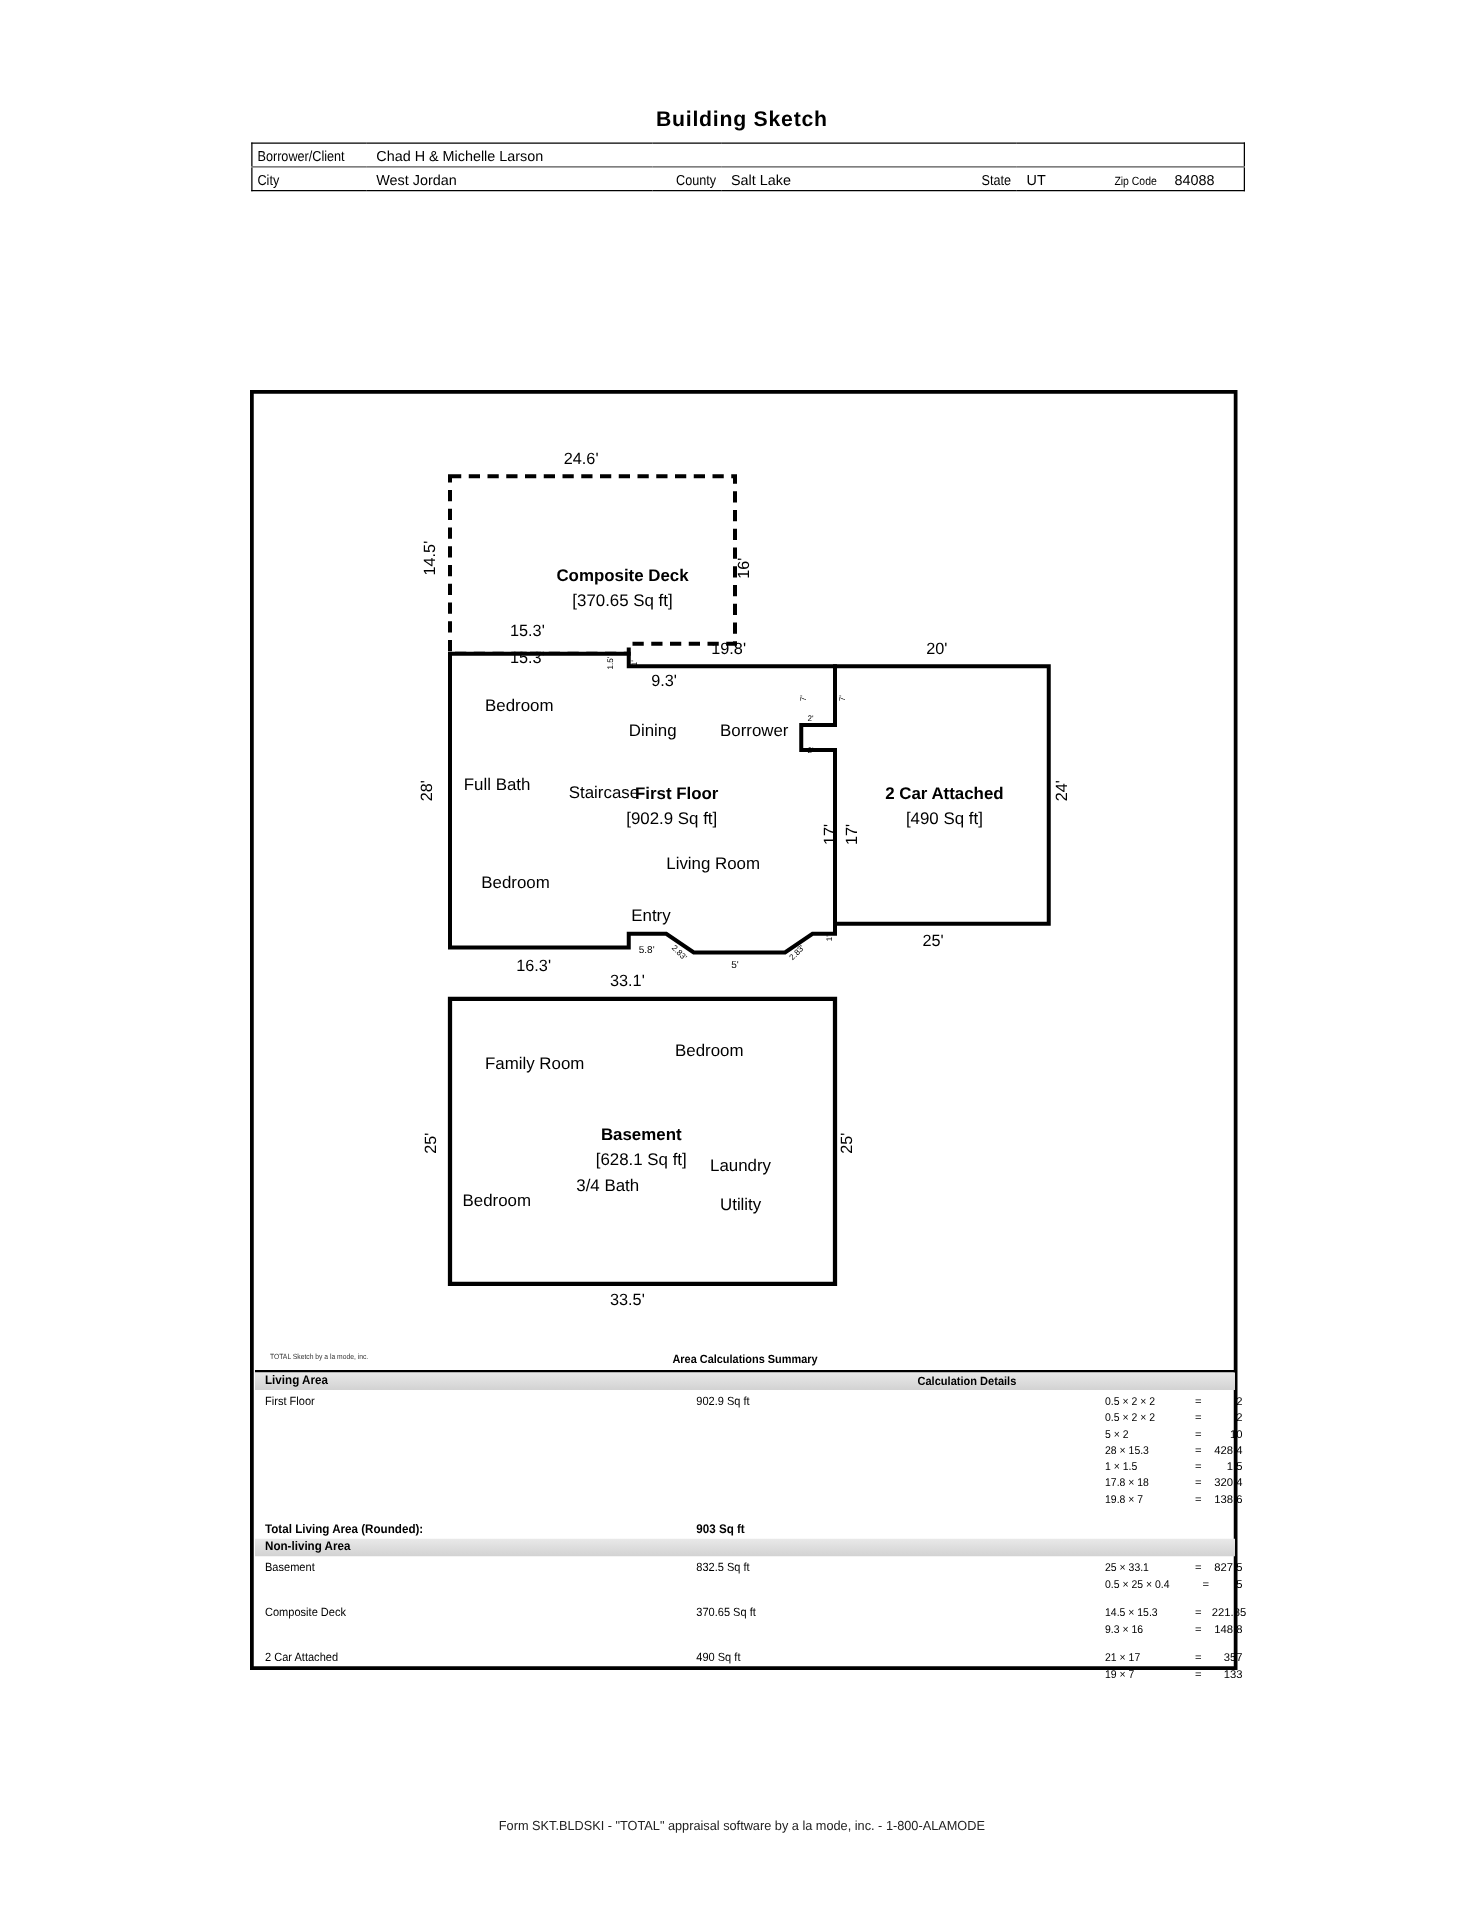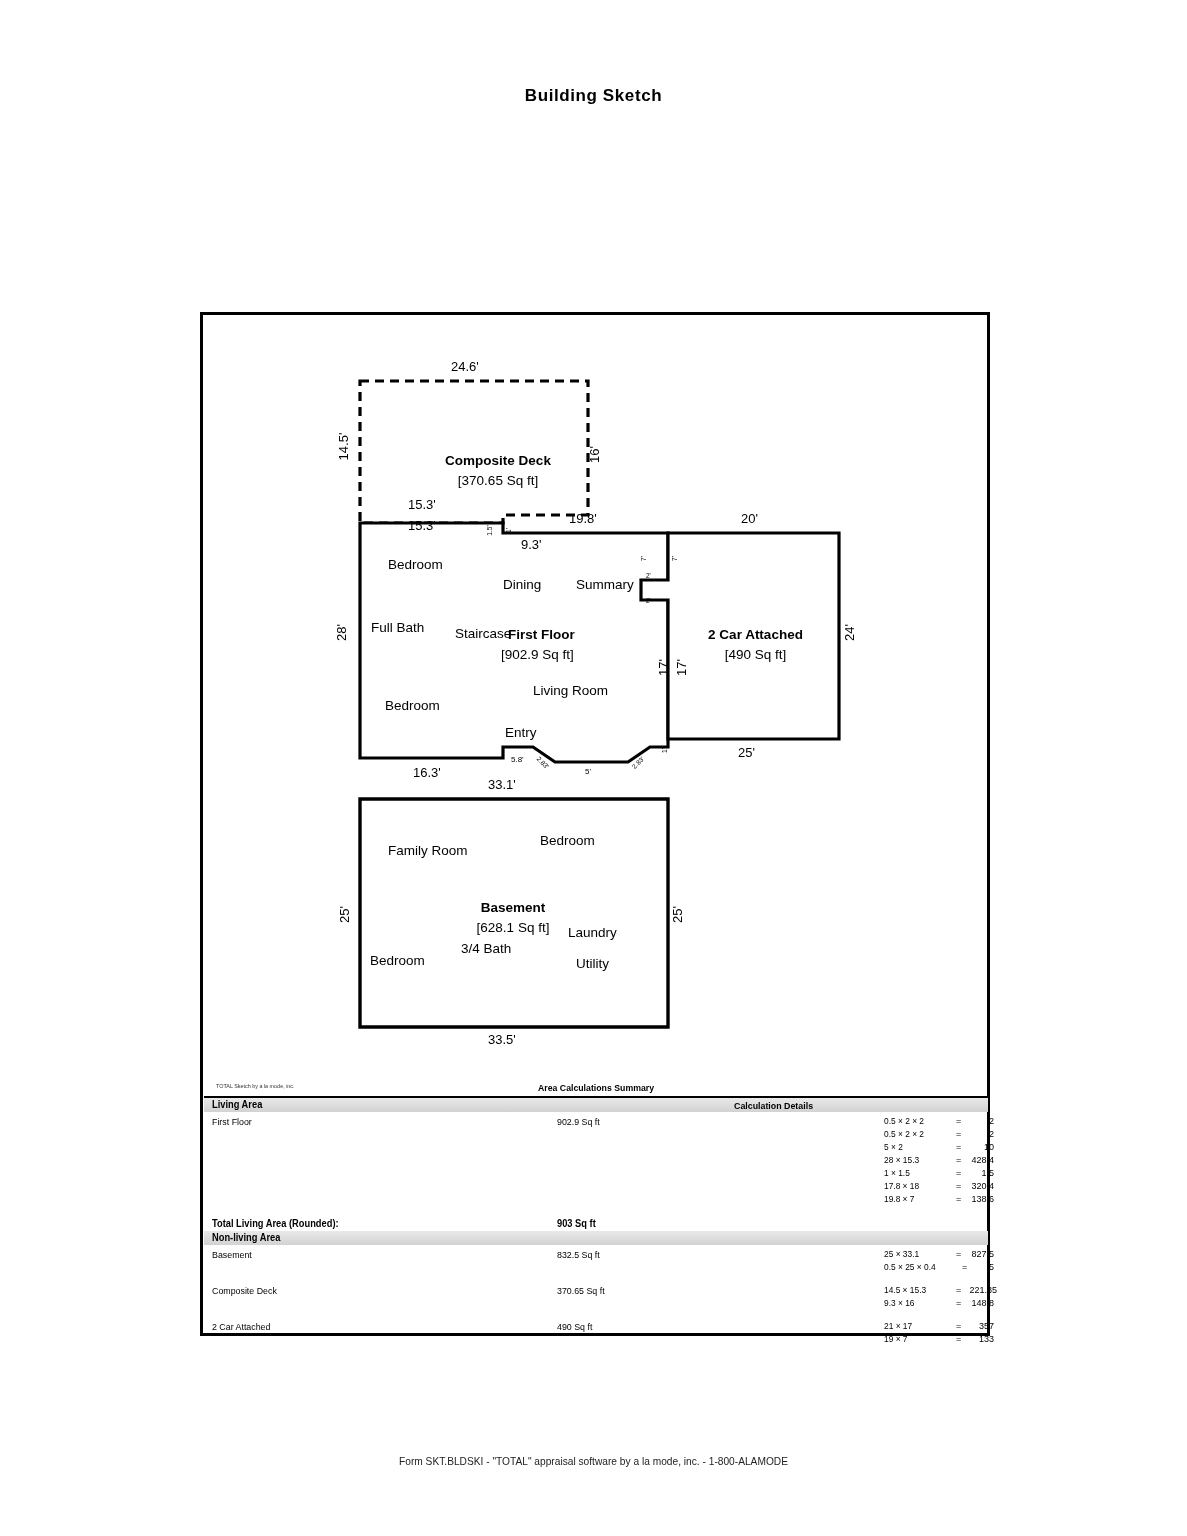--- a/index.html
+++ b/index.html
@@ -109,20 +109,36 @@
 </style>
 </head>
 <body>
 
 <div class="page">
 
   <div class="title">Building Sketch</div>
 
   <table class="hdr">
     <tbody>
+        <tr>
+      <td class="lbl" style="width:88px">Borrower/Client</td>
+      <td class="val" colspan="6">Chad H &amp; Michelle Larson</td>
+    </tr>
+    <tr>
+      <td class="lbl">City</td>
+      <td class="val" style="width:240px">West Jordan</td>
+      <td class="lblc" style="width:52px">County</td>
+      <td class="val" style="width:200px">Salt Lake</td>
+      <td class="lblc" style="width:42px">State</td>
+      <td class="val" style="width:64px">UT</td>
+      <td class="val" style="width:110px">
+        <span class="lbl" style="font-size:9.5px;display:inline-block;padding:0">Zip Code</span>
+        <span style="padding-left:6px">84088</span>
+      </td>
+    </tr>
   </tbody>
     </table>
 
   <div class="frame">
 
     <div class="sk">
       <svg width="790" height="765" viewBox="0 0 790 765">
 
         <path d="M 157,66 L 385,66 L 385,200 L 300,200 L 300,208 L 157,208 Z" fill="#fff" stroke="#000" stroke-width="3.2" stroke-dasharray="9,6" stroke-linejoin="miter"></path>
 
@@ -143,21 +159,21 @@
       <div class="dim" style="left:205px;top:182px">15.3'</div>
 
       <div class="t b" style="left:305px;top:312px">First Floor</div>
       <div class="t" style="left:298px;top:332px">[902.9 Sq ft]</div>
 
       <div class="t" style="left:185px;top:242px">Bedroom</div>
       <div class="t" style="left:168px;top:305px">Full Bath</div>
       <div class="t" style="left:182px;top:383px">Bedroom</div>
       <div class="t" style="left:252px;top:311px">Staircase</div>
       <div class="t" style="left:300px;top:262px">Dining</div>
-      <div class="t" style="left:373px;top:262px">Summary</div>
+      <div class="t" style="left:373px;top:262px">Borrower</div>
       <div class="t" style="left:330px;top:368px">Living Room</div>
       <div class="t" style="left:302px;top:410px">Entry</div>
 
       <div class="dim" style="left:205px;top:203px">15.3'</div>
       <div class="dim" style="left:318px;top:222px">9.3'</div>
       <div class="dim" style="left:366px;top:196px">19.8'</div>
       <div class="dim rot90" style="left:130px;top:310px">28'</div>
       <div class="dim" style="left:210px;top:450px">16.3'</div>
       <div class="dim sm" style="left:308px;top:440px">5.8'</div>
       <div class="dim sm" style="left:382px;top:452px">5'</div>

